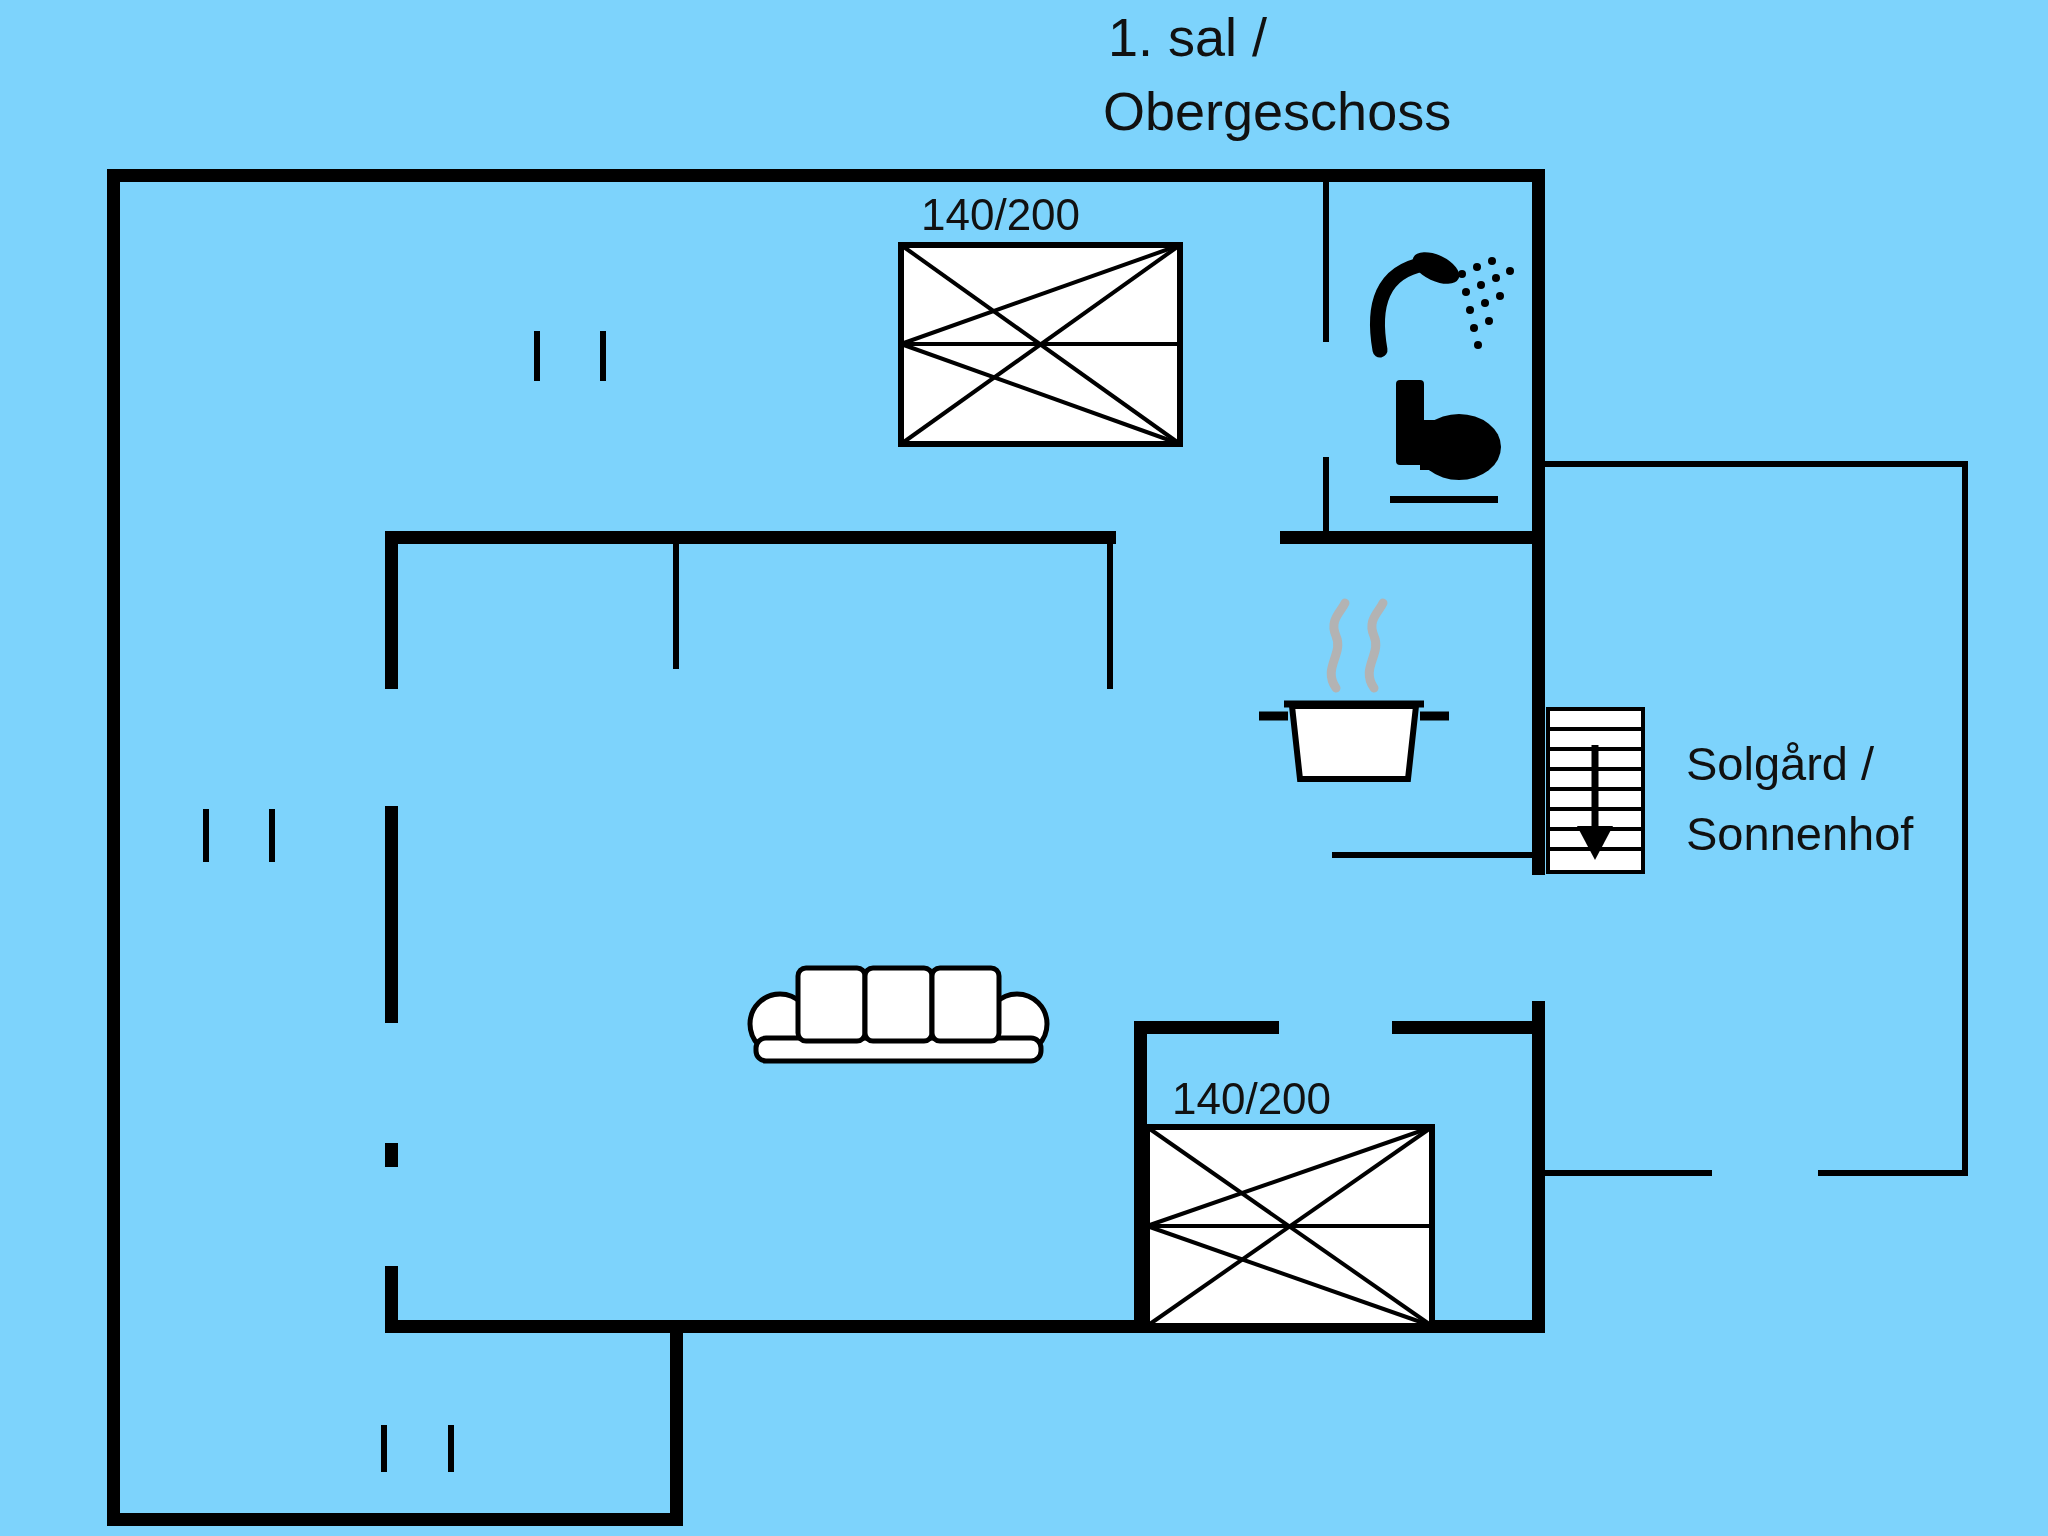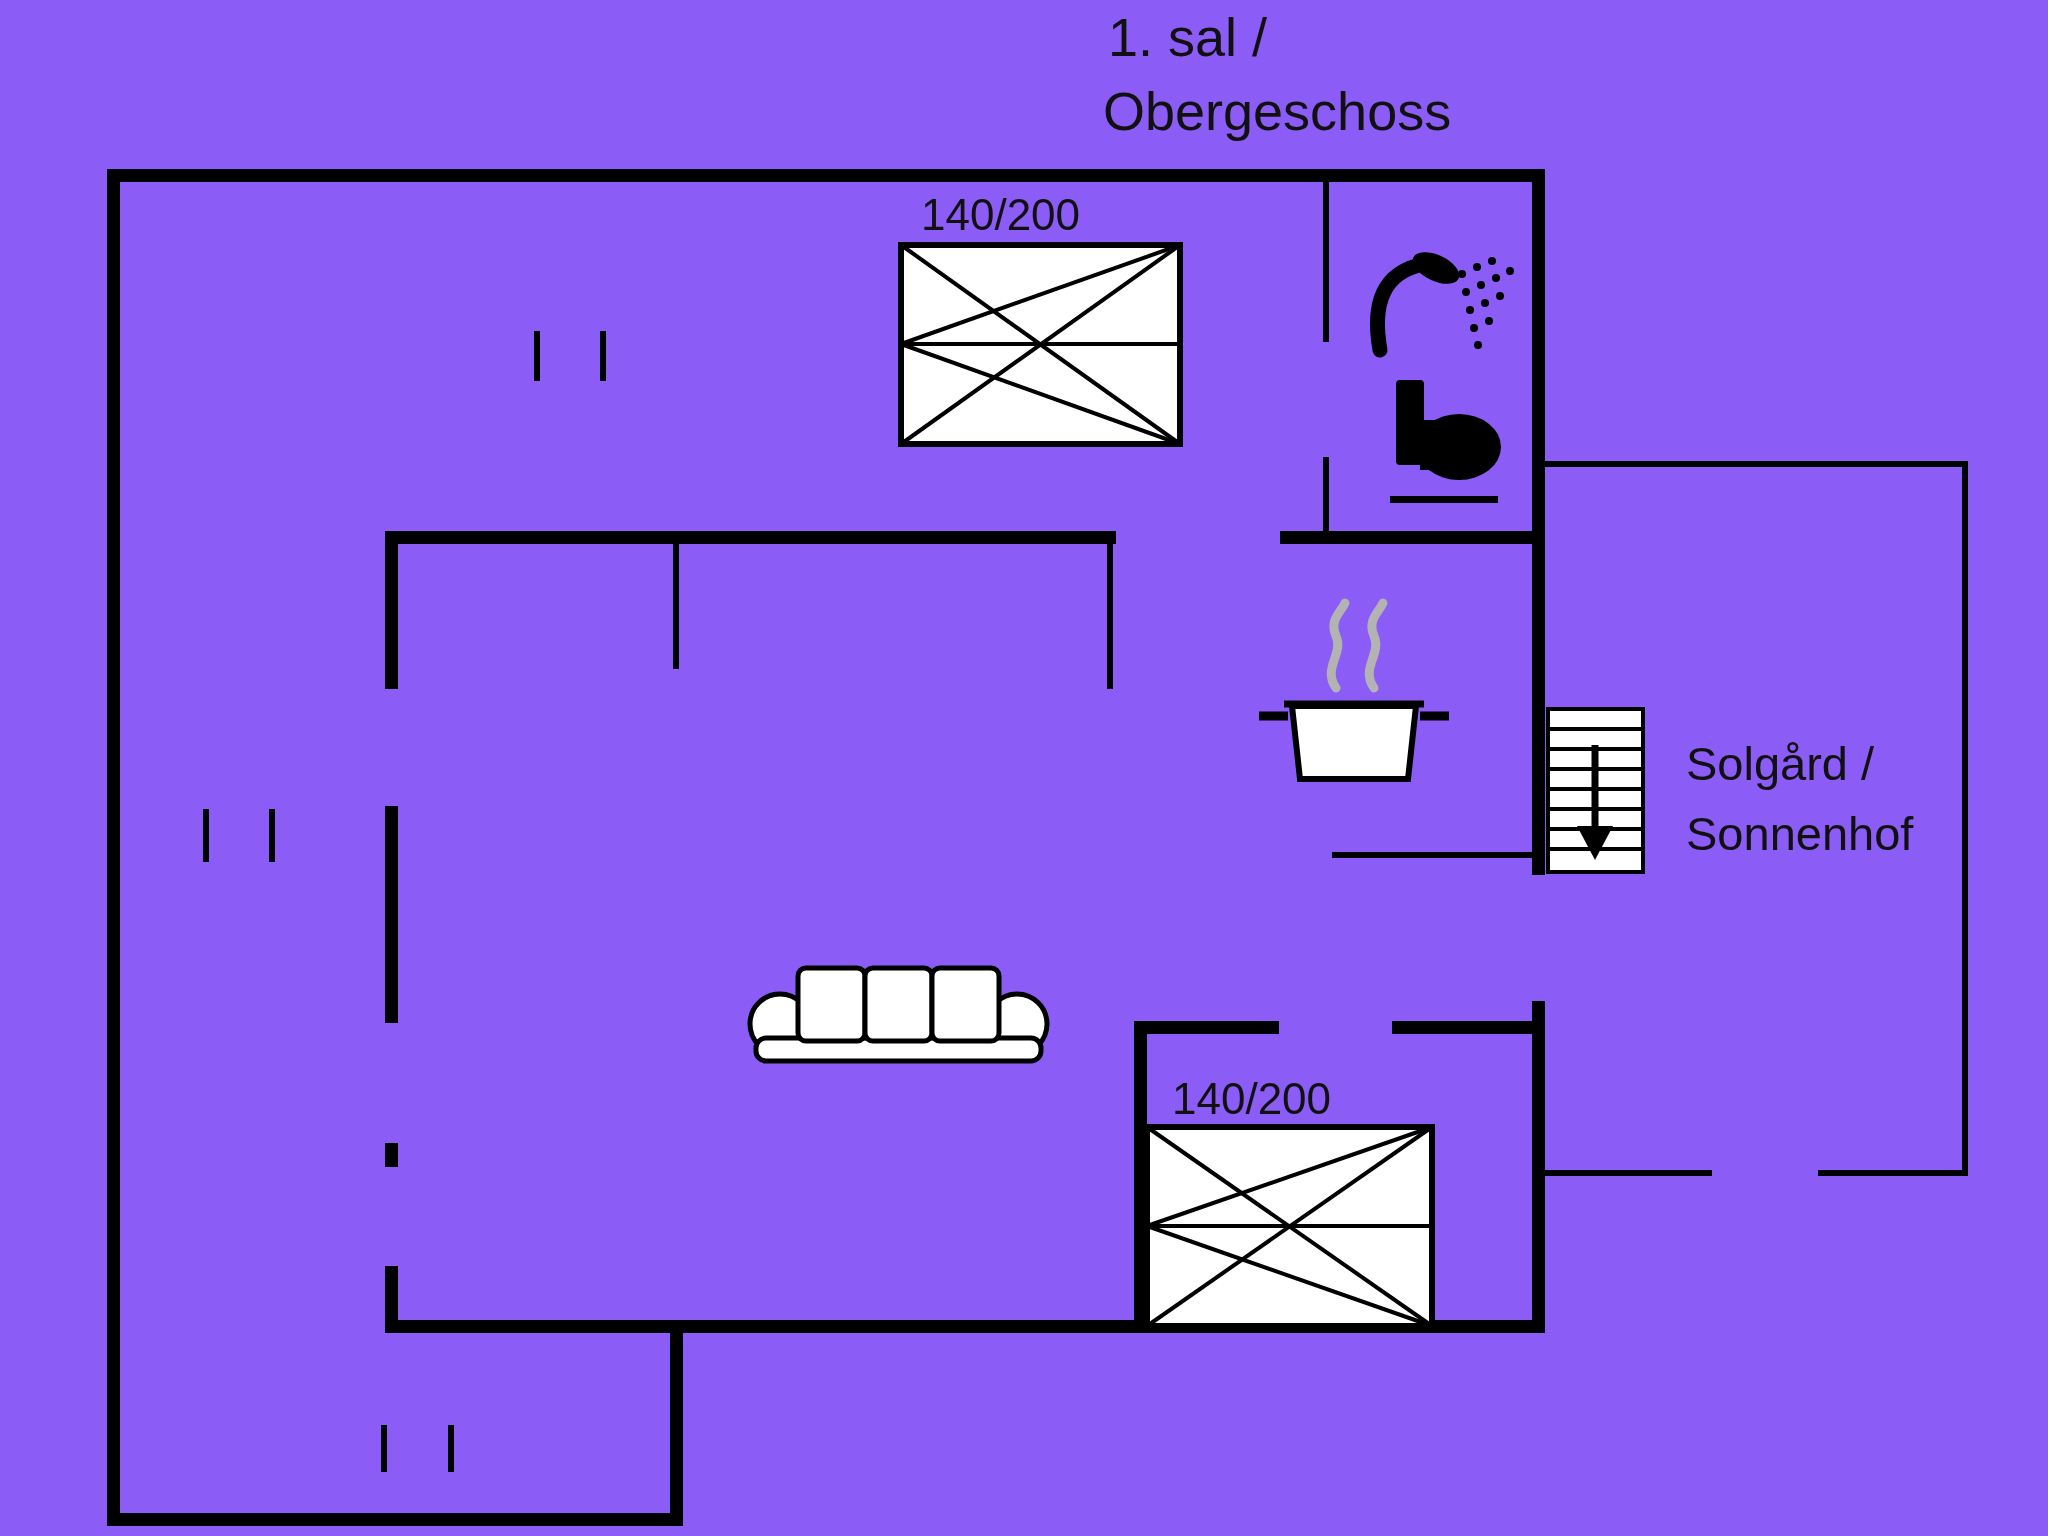--- a/index.html
+++ b/index.html
@@ -1,16 +1,16 @@
 <!DOCTYPE html>
 <html><head>
 <meta charset="utf-8">
 <style>
   html,body{margin:0;padding:0;background:#ffffff;}
-  .stage{position:relative;width:2048px;height:1536px;background:#8b5cf6;overflow:hidden;}
+  .stage{position:relative;width:2048px;height:1536px;background:#7dd3fc;overflow:hidden;}
   svg{position:absolute;left:0;top:0;display:block;}
   .wall{fill:#000000;}
   .thin{fill:#000000;}
   text{font-family:"Liberation Sans","DejaVu Sans",sans-serif;fill:#111111;}
   .t54{font-size:54px;}
   .t47{font-size:47px;}
   .t44{font-size:44px;}
   .icon-stroke{stroke:#000000;fill:#ffffff;}
   .line{stroke:#000000;fill:none;}
 </style>

